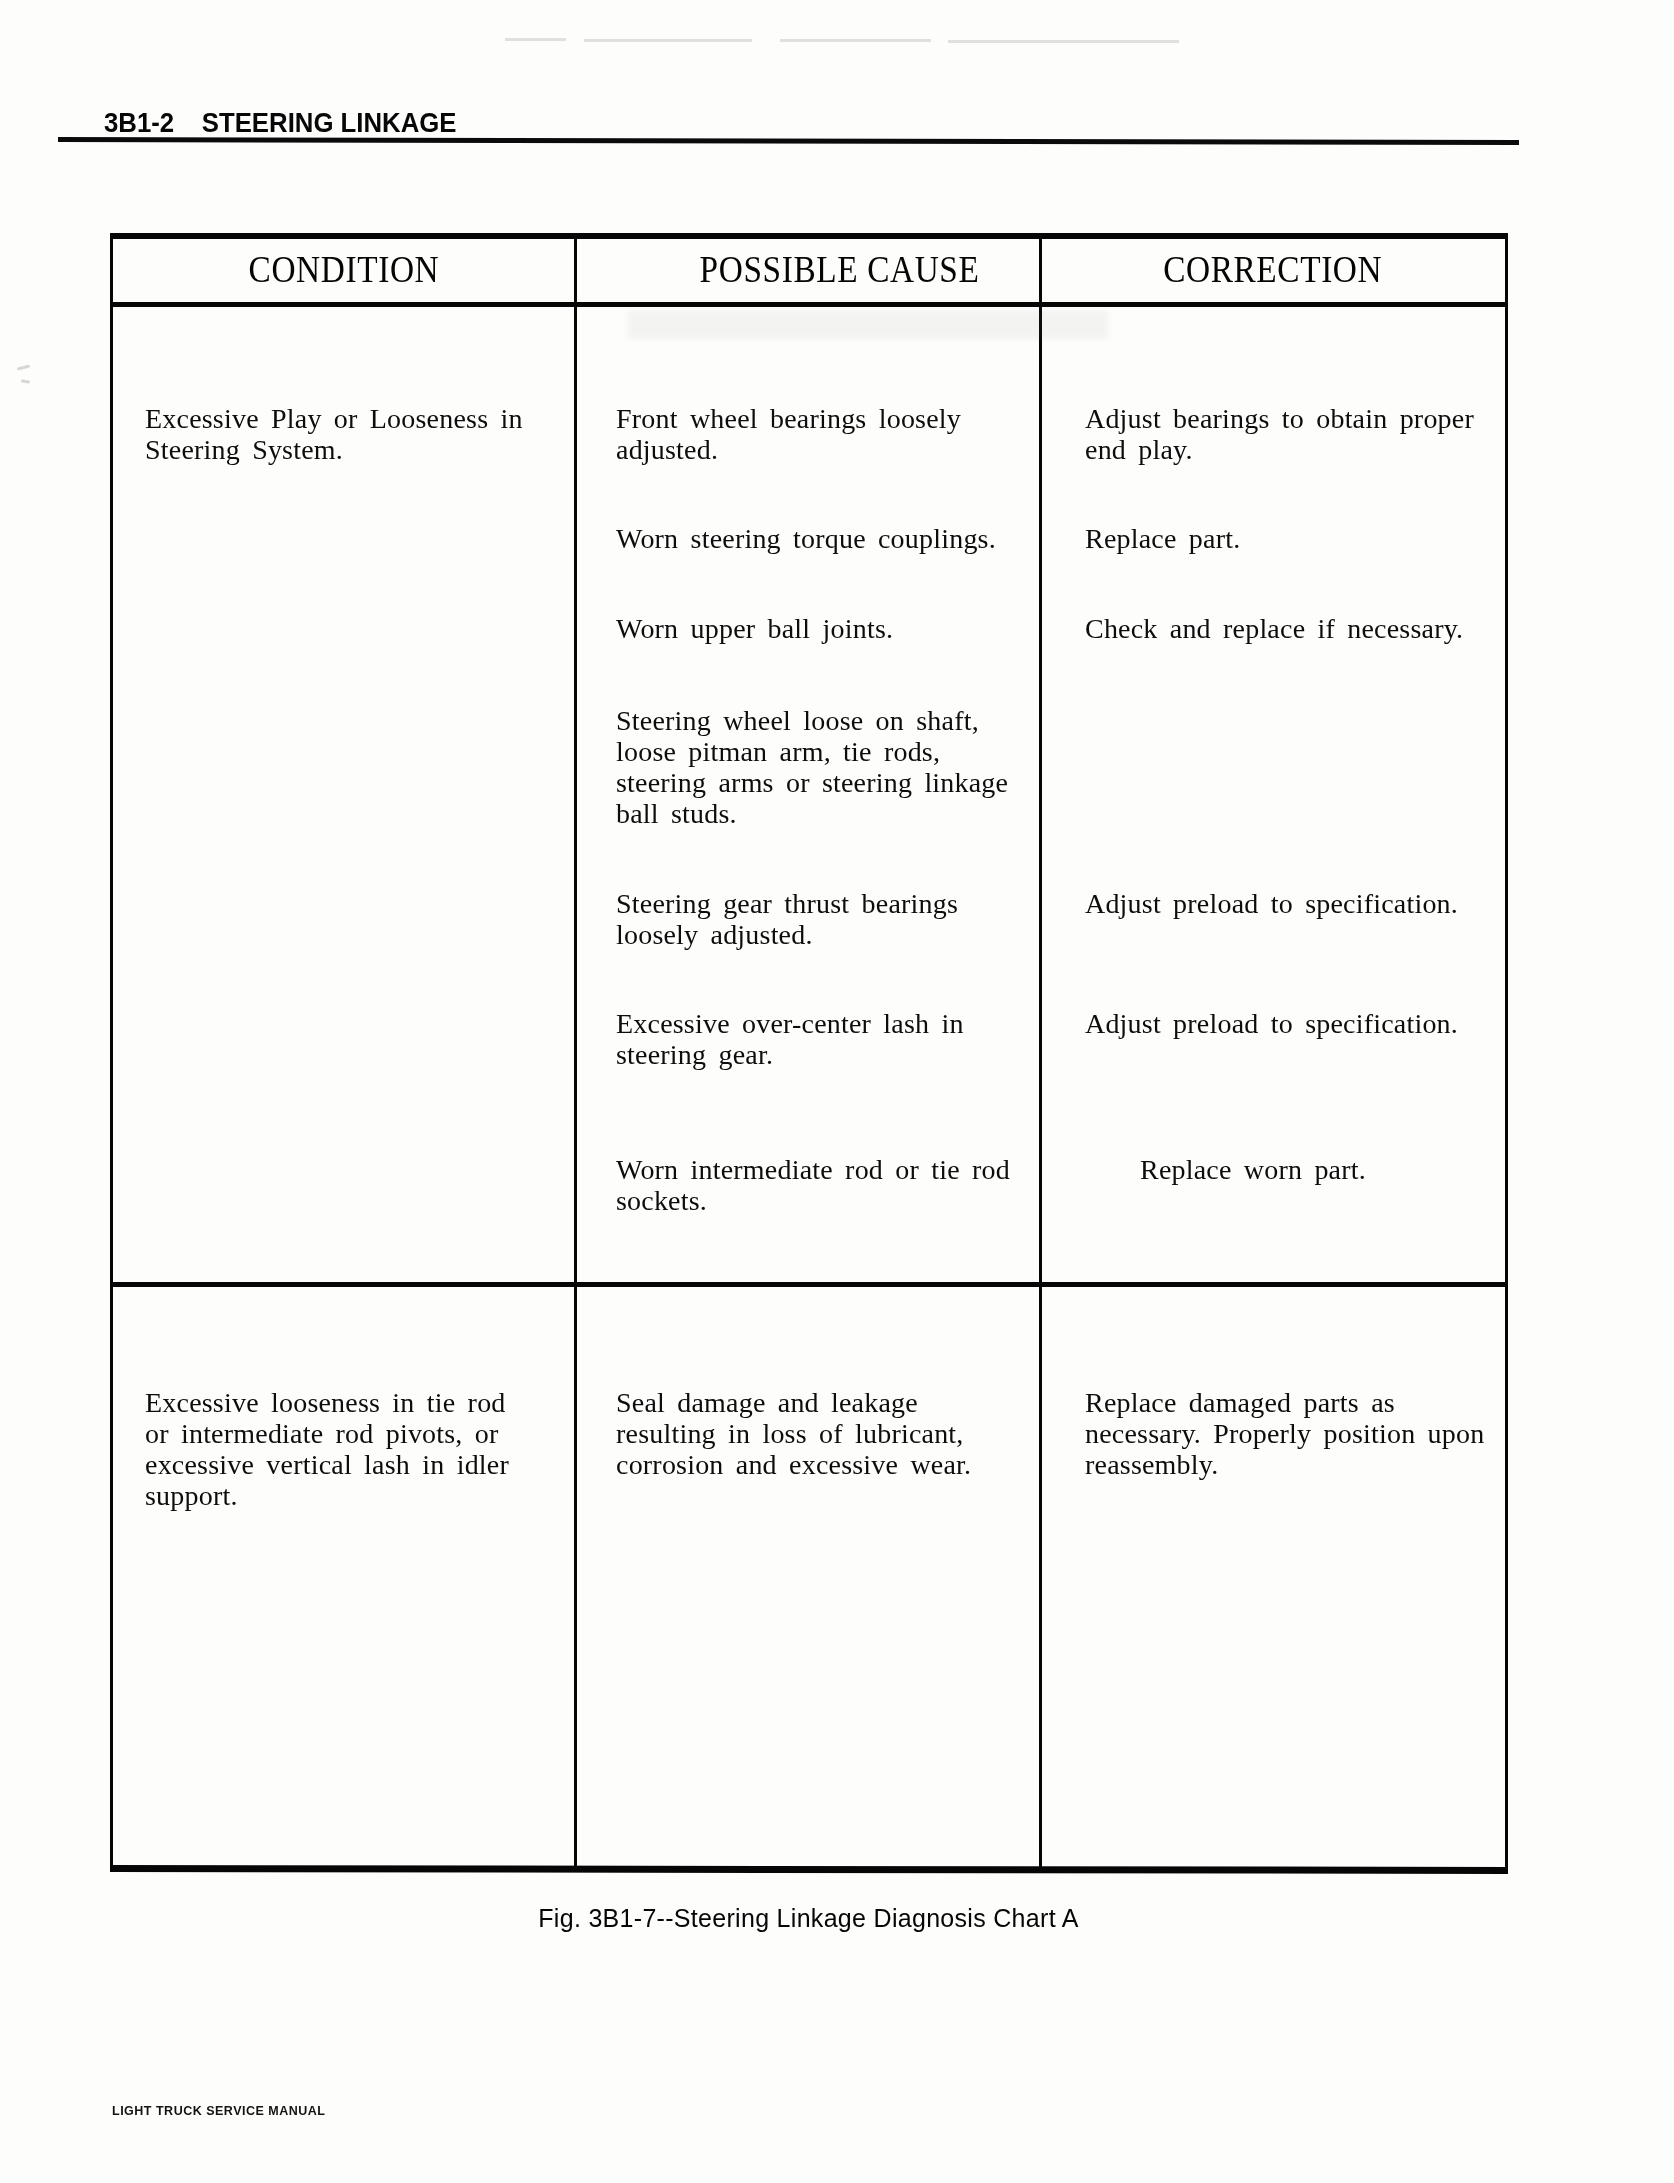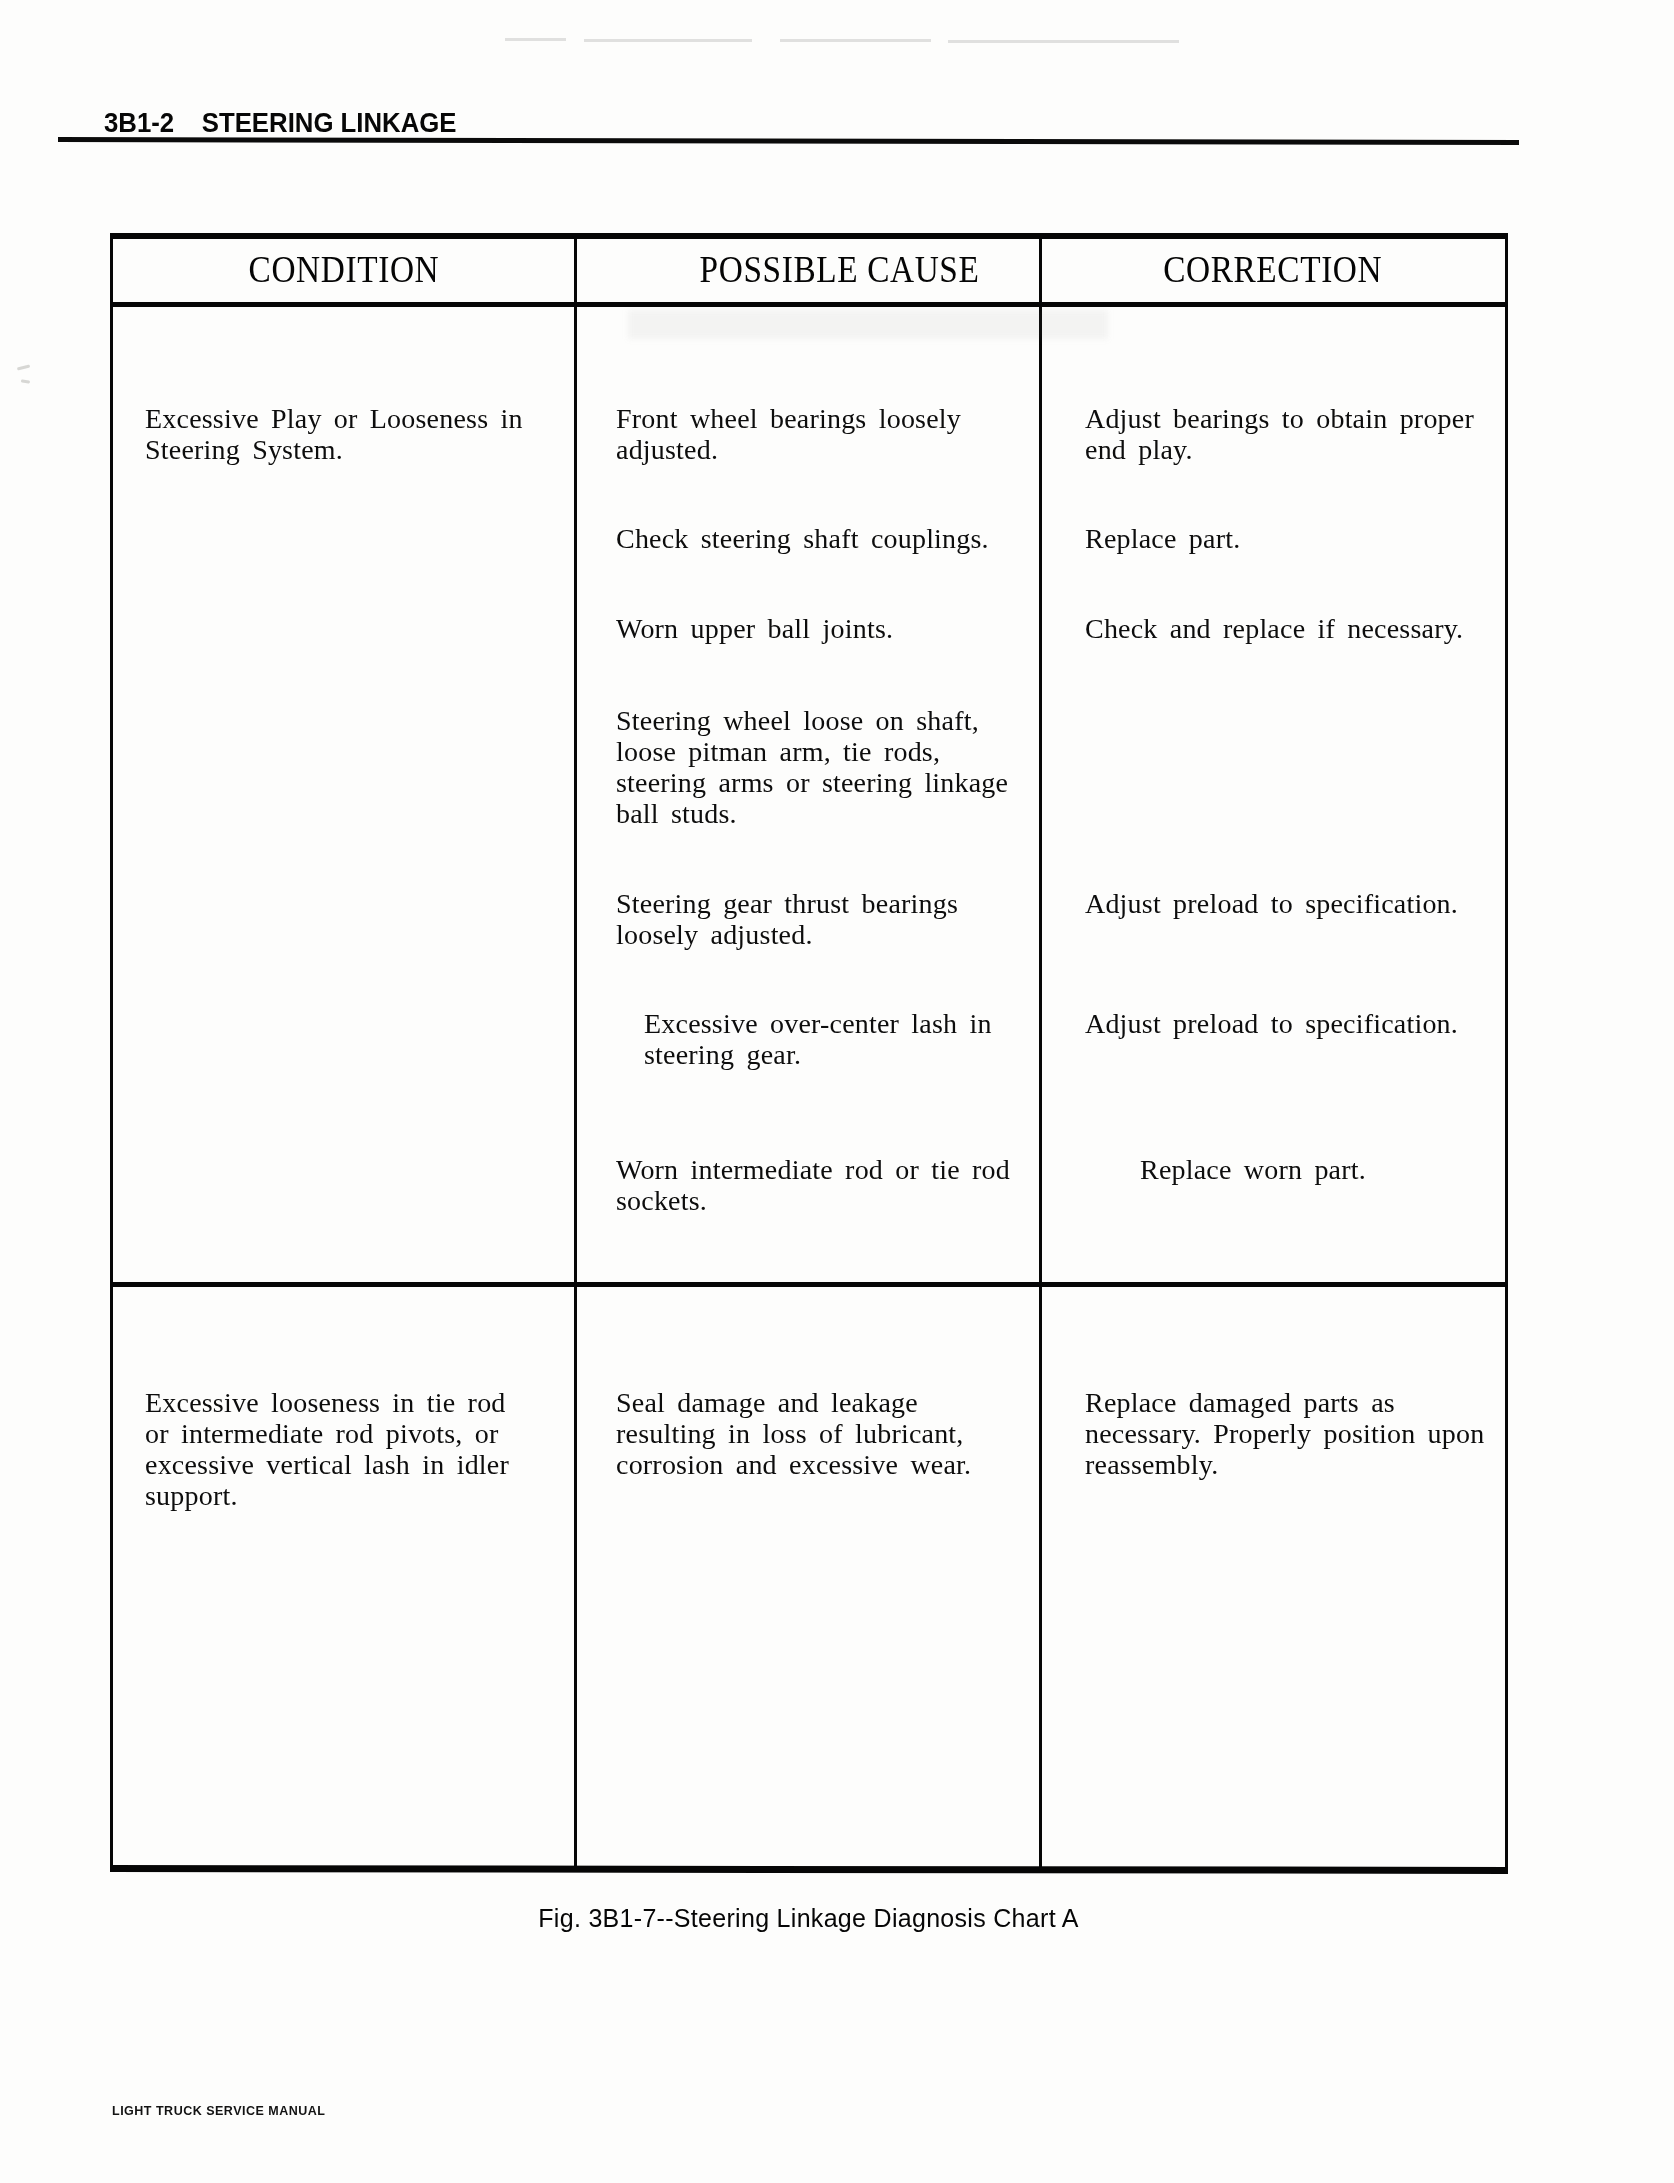--- a/index.html
+++ b/index.html
@@ -103,29 +103,29 @@
     </div>
   <div class="col-head" style="left:1042px;width:462px;">
       <span>CORRECTION</span>
     </div>
 
   <div class="cell" style="left:145px;top:383px;width:421px;">Excessive Play or Looseness in
 Steering System.</div>
 
   <div class="cell" style="left:616px;top:383px;width:414px;">Front wheel bearings loosely
 adjusted.</div>
-  <div class="cell" style="left:616px;top:503px;width:414px;">Check steering shaft couplings.</div>
+  <div class="cell" style="left:616px;top:503px;width:414px;">Worn steering torque couplings.</div>
   <div class="cell" style="left:616px;top:593px;width:414px;">Worn upper ball joints.</div>
   <div class="cell" style="left:616px;top:685px;width:414px;">Steering wheel loose on shaft,
 loose pitman arm, tie rods,
 steering arms or steering linkage
 ball studs.</div>
   <div class="cell" style="left:616px;top:868px;width:414px;">Steering gear thrust bearings
 loosely adjusted.</div>
-  <div class="cell" style="left:644px;top:988px;width:414px;font-family:Liberation Serif, serif;">Excessive over-center lash in
+  <div class="cell" style="left:616px;top:988px;width:414px;font-family:Liberation Serif, serif;">Excessive over-center lash in
 steering gear.</div>
   <div class="cell" style="left:616px;top:1134px;width:414px;">Worn intermediate rod or tie rod
 sockets.</div>
 
   <div class="cell" style="left:1085px;top:383px;width:418px;">Adjust bearings to obtain proper
 end play.</div>
   <div class="cell" style="left:1085px;top:503px;width:418px;">Replace part.</div>
   <div class="cell" style="left:1085px;top:593px;width:418px;">Check and replace if necessary.</div>
   <div class="cell" style="left:1085px;top:868px;width:418px;">Adjust preload to specification.</div>
   <div class="cell" style="left:1085px;top:988px;width:418px;">Adjust preload to specification.</div>

